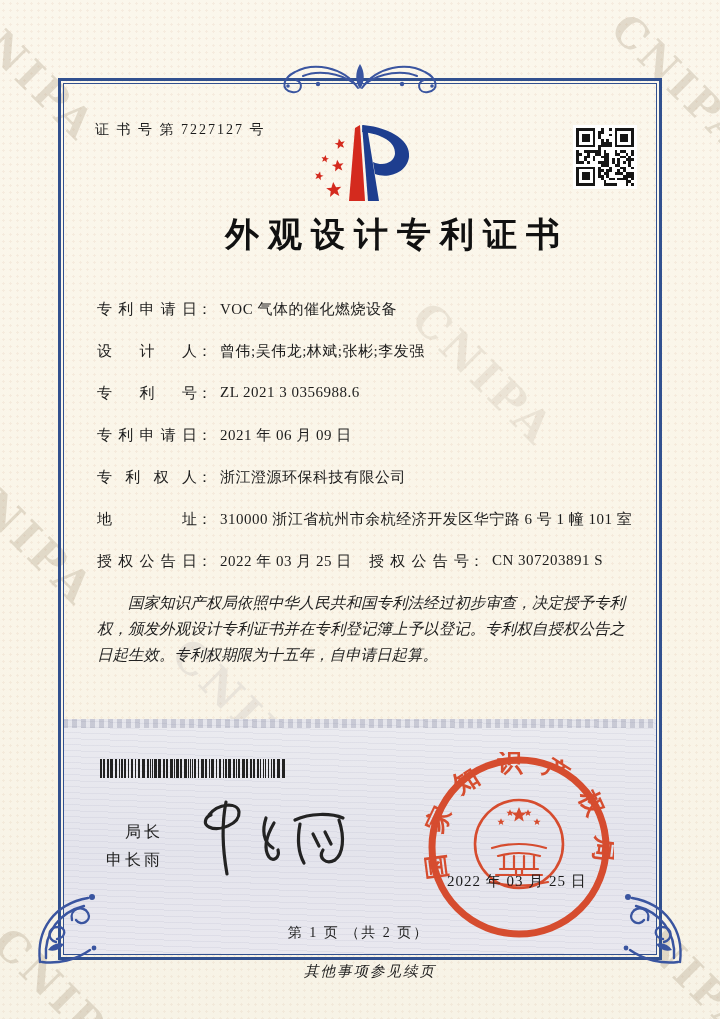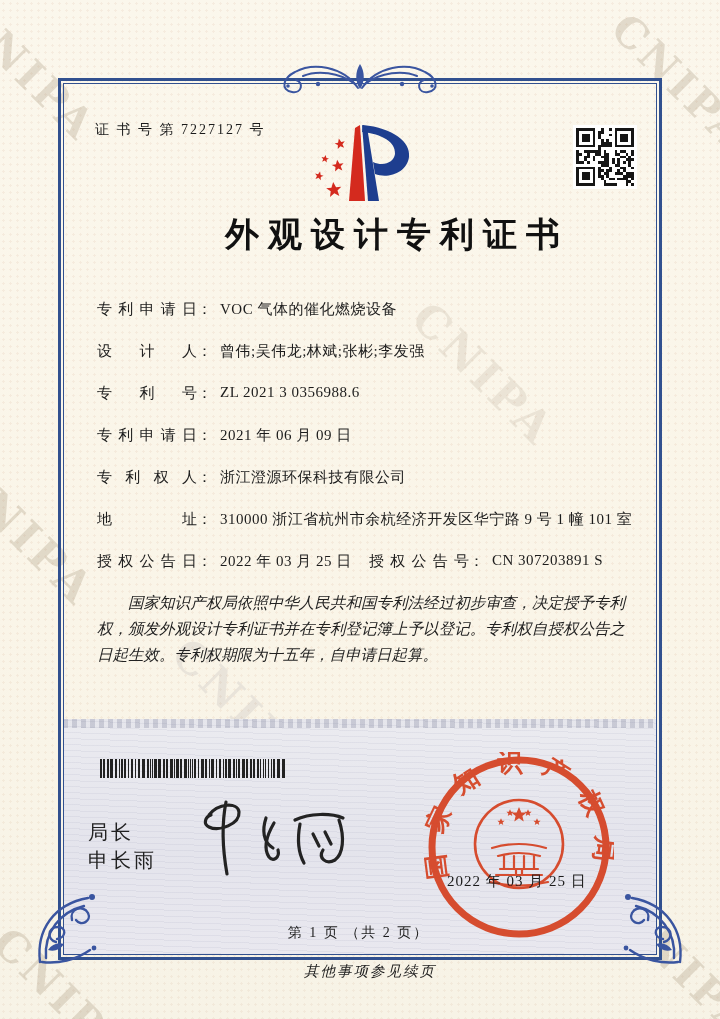--- a/index.html
+++ b/index.html
@@ -47,21 +47,21 @@
   .lbl{display:inline-block;width:100px;text-align:justify;text-align-last:justify;vertical-align:top;}
   .colon{display:inline-block;vertical-align:top;}
   .val{display:inline-block;margin-left:8px;vertical-align:top;letter-spacing:.5px;}
   .pair2{position:absolute;left:272px;top:0;}
   .paras{
     position:absolute;left:97px;top:590px;width:528px;
     font-size:15.5px;line-height:26px;text-align:justify;font-style:italic;color:#222;
   }
   .paras p{margin:0;text-indent:31px;}
   .barcode{position:absolute;left:100px;top:759px;width:190px;height:19px;}
-  .signer{position:absolute;left:88px;top:818px;font-size:20px;letter-spacing:3px;line-height:28px;color:#222;}
+  .signer{position:absolute;left:106px;top:818px;font-size:16px;letter-spacing:3px;line-height:28px;color:#222;text-align:right;}
   .signature{position:absolute;left:192px;top:790px;width:190px;height:96px;}
   .seal{position:absolute;left:424px;top:752px;width:190px;height:190px;opacity:.92;}
   .seal-date{position:absolute;left:447px;top:872px;font-size:15px;letter-spacing:1px;color:#1b1b1b;z-index:9;}
   .page-info{position:absolute;left:58px;top:924px;width:601px;text-align:center;font-size:14px;letter-spacing:2px;z-index:9;}
   .cont-note{position:absolute;left:0;top:962px;width:740px;text-align:center;font-size:14.5px;letter-spacing:2px;font-style:italic;color:#222;}
   svg{display:block;}
 </style>
 </head>
 <body>
 
@@ -295,21 +295,21 @@
     <div class="frow">
       <span class="lbl">专利号</span><span class="colon">：</span><span class="val">ZL 2021 3 0356988.6</span>
     </div>
     <div class="frow">
       <span class="lbl">专利申请日</span><span class="colon">：</span><span class="val">2021 年 06 月 09 日</span>
     </div>
     <div class="frow">
       <span class="lbl">专利权人</span><span class="colon">：</span><span class="val">浙江澄源环保科技有限公司</span>
     </div>
     <div class="frow">
-      <span class="lbl">地址</span><span class="colon">：</span><span class="val">310000  浙江省杭州市余杭经济开发区华宁路 9 号 1 幢 101 室</span>
+      <span class="lbl">地址</span><span class="colon">：</span><span class="val">310000  浙江省杭州市余杭经济开发区华宁路 6 号 1 幢 101 室</span>
     </div>
     <div class="frow">
       <span>
         <span class="lbl">授权公告日</span><span class="colon">：</span><span class="val">2022 年 03 月 25 日</span>
       </span>
       <span class="pair2">
         <span class="lbl">授权公告号</span><span class="colon">：</span><span class="val">CN 307203891 S</span>
       </span>
     </div>
   </div>

